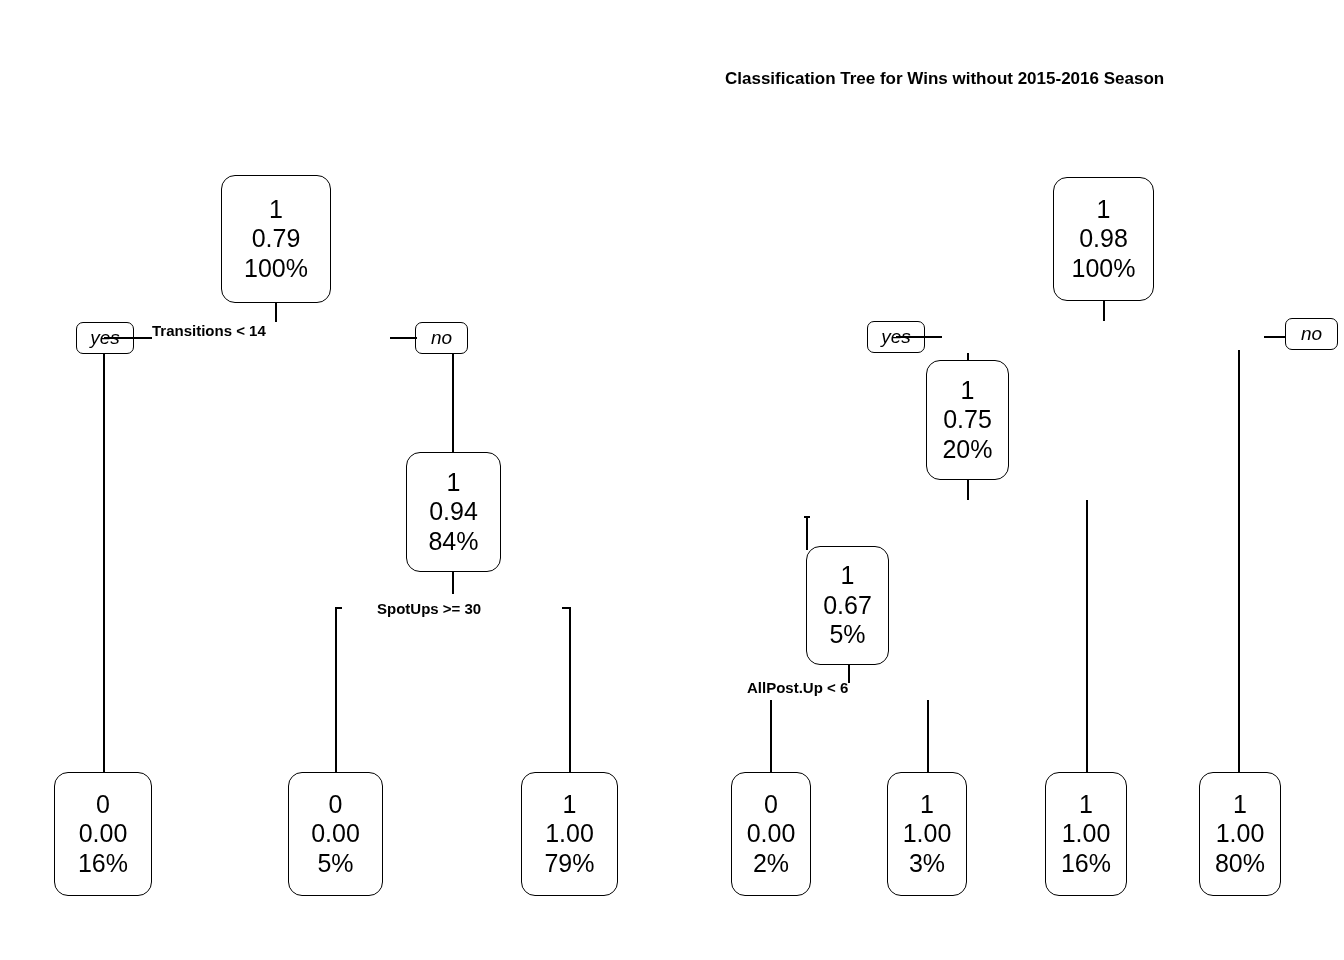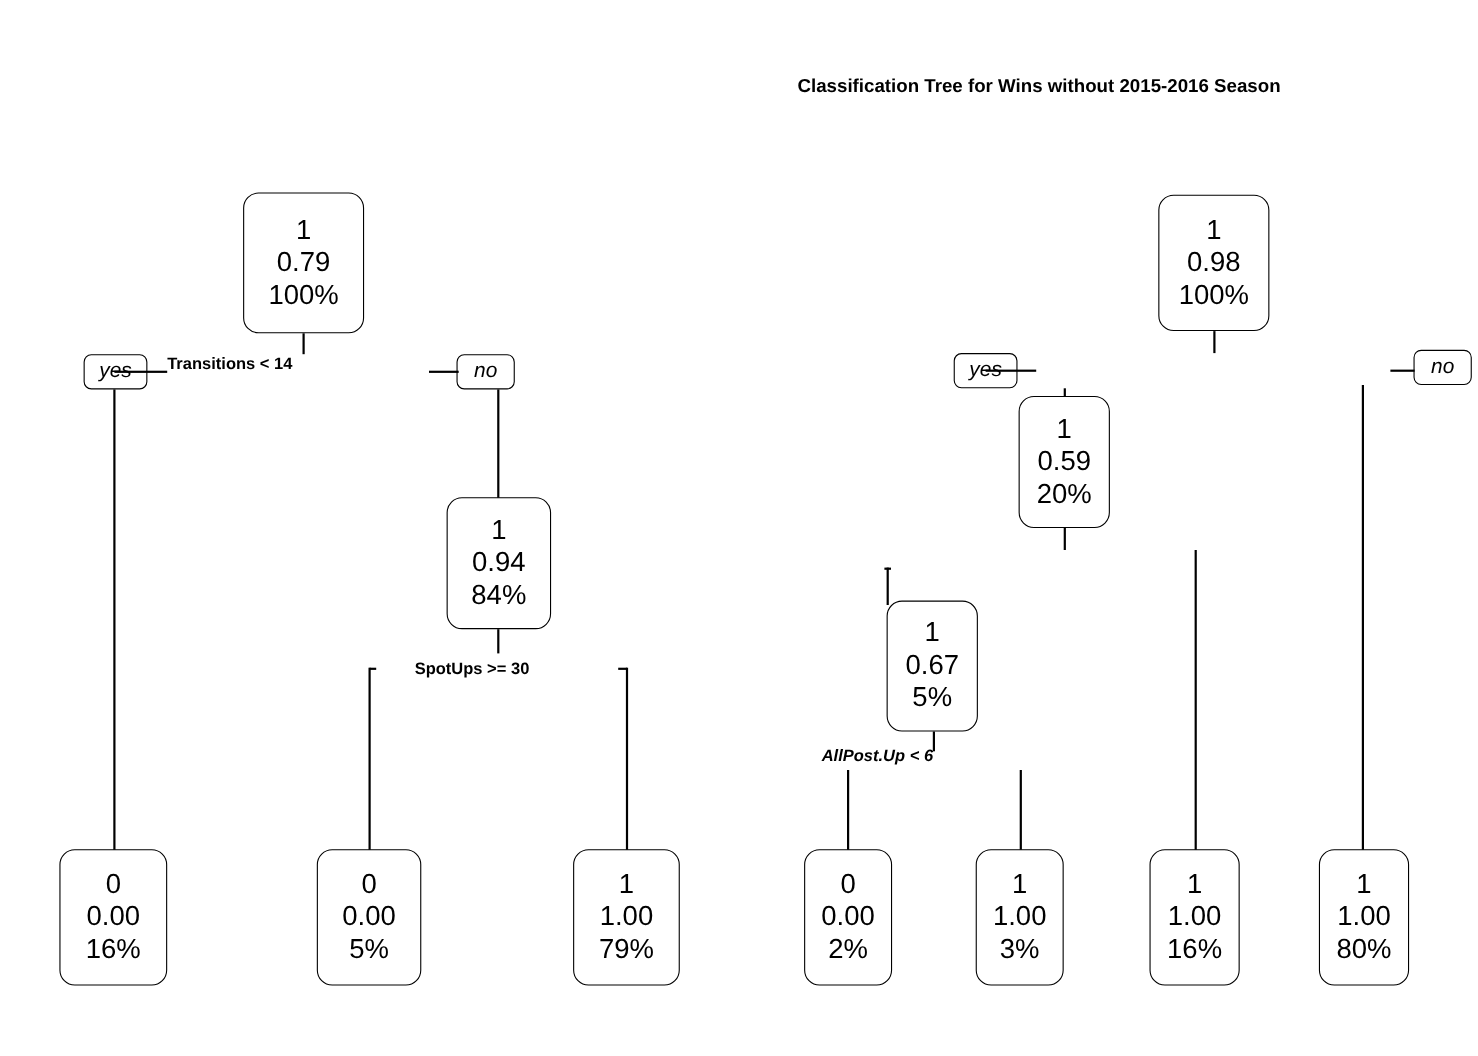--- a/index.html
+++ b/index.html
@@ -155,39 +155,39 @@
     <div class="yn" style="left:195px; top:321px; width:58px; height:32px;">yes</div>
     <div class="yn" style="left:613px; top:318px; width:53px; height:32px;">no</div>
 
     <div class="ln v" style="left:431px; top:301px; height:20px;"></div>
     <div class="ln h" style="left:224px; top:336px; width:46px;"></div>
     <div class="ln h" style="left:592px; top:336px; width:22px;"></div>
 
     <div class="ln v" style="left:295px; top:353px; height:7px;"></div>
     <div class="node" style="left:254px; top:360px; width:83px; height:120px;">
       <span>1</span>
-      <span>0.59</span>
+      <span>0.75</span>
       <span>20%</span>
     </div>
 
     <div class="ln v" style="left:566px; top:350px; height:423px;"></div>
 
     <div class="ln v" style="left:295px; top:480px; height:20px;"></div>
     <div class="ln h" style="left:132px; top:516px; width:6px;"></div>
     <div class="ln v" style="left:134px; top:516px; height:34px;"></div>
     <div class="ln v" style="left:414px; top:500px; height:273px;"></div>
 
     <div class="node" style="left:134px; top:546px; width:83px; height:119px;">
       <span>1</span>
       <span>0.67</span>
       <span>5%</span>
     </div>
 
     <div class="ln v" style="left:176px; top:665px; height:18px;"></div>
-    <div class="split" style="left:75px; top:679px;font-style:italic;">AllPost.Up &lt; 6</div>
+    <div class="split" style="left:75px; top:679px;">AllPost.Up &lt; 6</div>
     <div class="ln v" style="left:98px; top:700px; height:73px;"></div>
     <div class="ln v" style="left:255px; top:700px; height:73px;"></div>
 
     <div class="node" style="left:59px; top:772px; width:80px; height:124px;">
       <span>0</span>
       <span>0.00</span>
       <span>2%</span>
     </div>
 
     <div class="node" style="left:215px; top:772px; width:80px; height:124px;">

